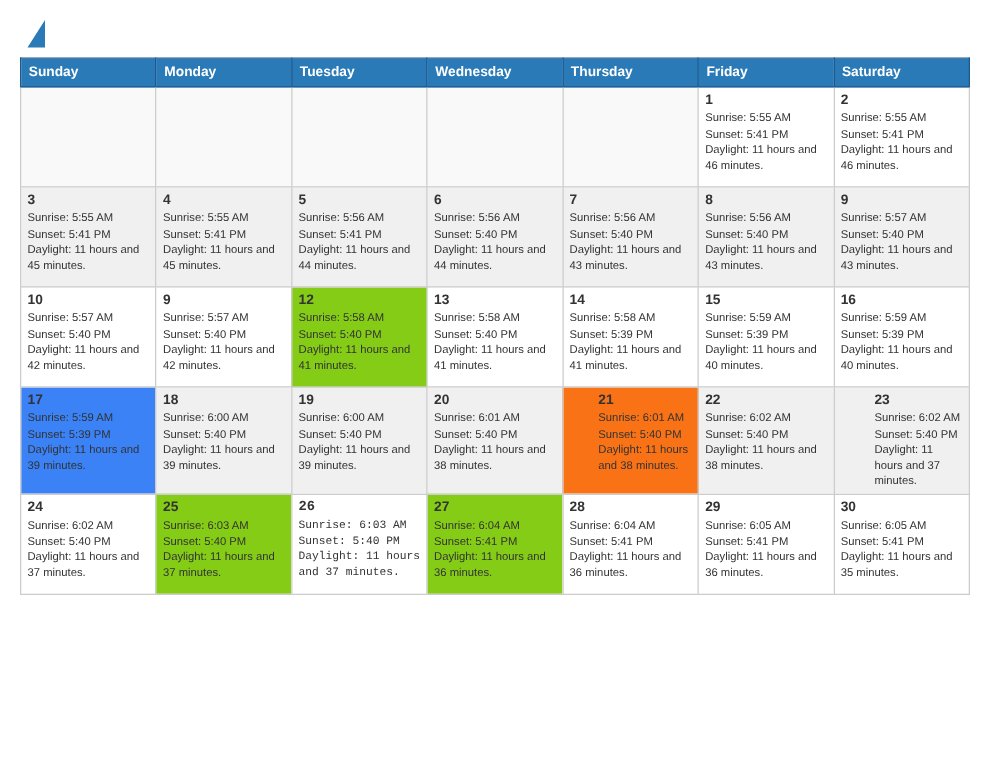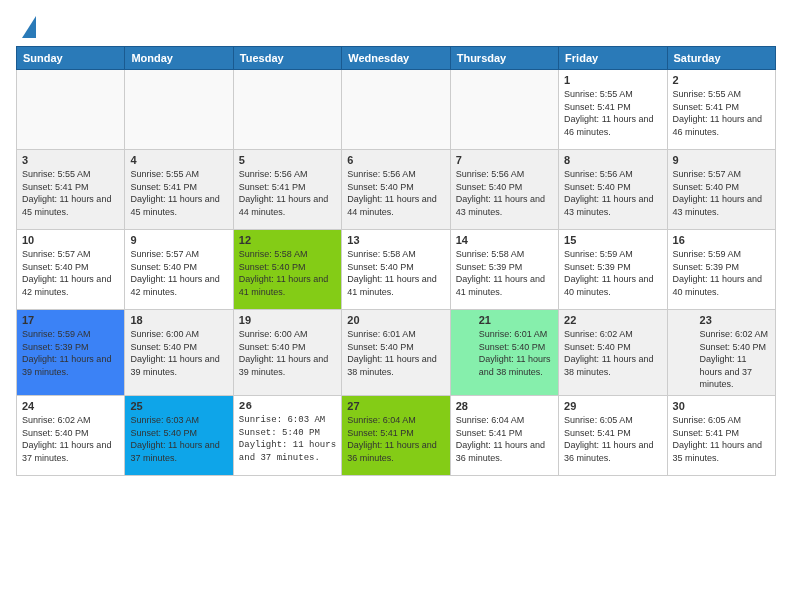--- a/index.html
+++ b/index.html
@@ -266,21 +266,21 @@
 Daylight: 11 hours
 and 39 minutes.</div>
         </td>
         <td style="background: rgb(240, 240, 240);">
           <span class="day-number">20</span>
           <div class="day-info">Sunrise: 6:01 AM
 Sunset: 5:40 PM
 Daylight: 11 hours
 and 38 minutes.</div>
         </td>
-        <td style="background: #86efac; padding-left: 28px;">
+        <td style="background: #f97316; padding-left: 28px;">
           <span class="day-number">21</span>
           <div class="day-info">Sunrise: 6:01 AM
 Sunset: 5:40 PM
 Daylight: 11 hours
 and 38 minutes.</div>
         </td>
         <td style="background: rgb(240, 240, 240);">
           <span class="day-number">22</span>
           <div class="day-info">Sunrise: 6:02 AM
 Sunset: 5:40 PM
@@ -296,21 +296,21 @@
         </td>
       </tr>
       <tr>
         <td style="background: rgb(255, 255, 255);">
           <span class="day-number">24</span>
           <div class="day-info">Sunrise: 6:02 AM
 Sunset: 5:40 PM
 Daylight: 11 hours
 and 37 minutes.</div>
         </td>
-        <td style="background: #0ea5e9;">
+        <td style="background: #84cc16;">
           <span class="day-number">25</span>
           <div class="day-info">Sunrise: 6:03 AM
 Sunset: 5:40 PM
 Daylight: 11 hours
 and 37 minutes.</div>
         </td>
         <td style="background: rgb(255, 255, 255); font-family: Liberation Mono, monospace;">
           <span class="day-number">26</span>
           <div class="day-info">Sunrise: 6:03 AM
 Sunset: 5:40 PM

